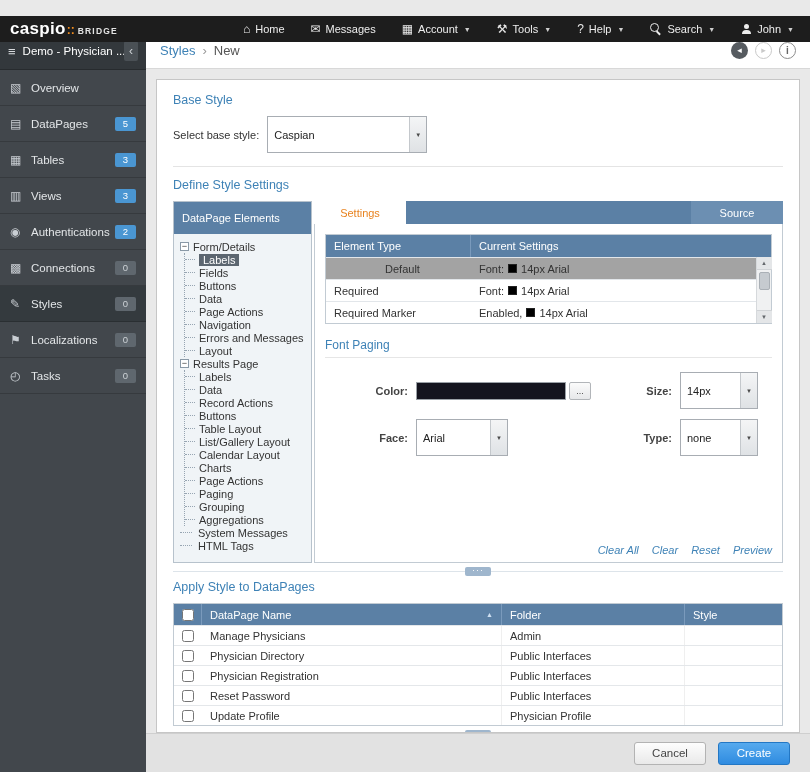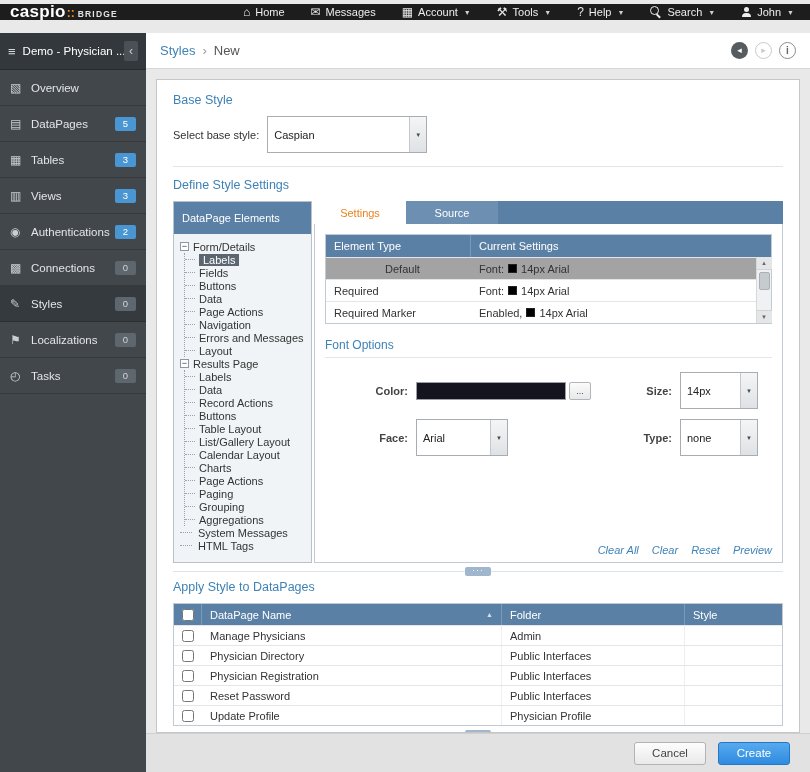--- a/index.html
+++ b/index.html
@@ -1,20 +1,20 @@
 <!DOCTYPE html>
 <html><head>
 <meta charset="utf-8">
 <style>
   * { margin:0; padding:0; box-sizing:border-box; }
   html,body { width:810px; height:772px; overflow:hidden; background:#e9e9e9;
               font-family:"Liberation Sans", sans-serif; }
 
   
-  .topbar { position:absolute; top:4px; left:0; width:810px; height:16px; background:#1d1d1d;
+  .topbar { position:absolute; top:16px; left:0; width:810px; height:26px; background:#1d1d1d;
             display:flex; align-items:center; z-index:10; }
   .logo { margin-left:10px; display:flex; align-items:baseline; color:#fff; cursor:pointer; }
   .logo-text { font-size:17px; font-weight:bold; letter-spacing:.3px; }
   .logo-mark { color:#f08c1e; font-weight:bold; font-size:12px; margin:0 3px 0 1px; }
   .logo-badge { font-size:8.5px; color:#e3e3e3; letter-spacing:1.2px; font-weight:bold; }
   .topnav { margin-left:auto; margin-right:16px; display:flex; align-items:center; gap:26px; }
   .nav-item { display:flex; align-items:center; gap:5px; color:#ededed; font-size:11px; cursor:pointer; white-space:nowrap; }
   .nav-ic { font-size:12px; line-height:1; color:#e8e8e8; }
   .caret { font-size:7px; line-height:1; margin-left:1px; color:#cfcfcf; }
   .search-ic { position:relative; width:12px; height:12px; display:inline-block; }
@@ -78,21 +78,21 @@
   .tbox { width:9px; height:9px; border:1px solid #8a99a7; background:#fff; font-size:9px; line-height:7px;
           text-align:center; color:#333; flex:none; cursor:pointer; }
   .tgroup { margin-left:4px; border-left:1px dotted #97a5b2; }
   .tchild { position:relative; padding-left:14px; height:13px; display:flex; align-items:center; cursor:pointer; white-space:nowrap; }
   .tchild::before { content:""; position:absolute; left:0; top:6px; width:10px; border-top:1px dotted #97a5b2; }
   .tleaf { position:relative; padding-left:14px; height:13px; display:flex; align-items:center; cursor:pointer; margin-left:4px; }
   .tleaf::before { content:""; position:absolute; left:-4px; top:6px; width:12px; border-top:1px dotted #97a5b2; }
   .sel-item { background:#5c6670; color:#fff; padding:0 4px; }
 
   .rightpane { flex:1; display:flex; flex-direction:column; }
-  .tabsbar { height:23px; background:#5b80a5; display:flex; flex:none; }
+  .tabsbar { height:23px; background:#5b80a5; display:flex; flex:none;justify-content:space-between; }
   .tab { width:92px; display:flex; align-items:center; justify-content:center; font-size:11px; cursor:pointer; }
   .tab.active { background:#fff; color:#e8821e; }
   .tab.inactive { background:#6c8fb2; color:#fff; }
   .settings-panel { flex:1; border:1px solid #c2cbd3; border-top:none; background:#fff; position:relative; padding:10px 10px 26px 10px; }
 
   .etable { border:1px solid #c2cbd3; position:relative; }
   .ehead { display:flex; height:22px; background:#5b80a5; color:#fff; font-size:11px; align-items:center; }
   .ehead .c1 { width:145px; padding-left:8px; border-right:1px solid #7a9abc; height:100%; display:flex; align-items:center; }
   .ehead .c2 { flex:1; padding-left:8px; }
   .erow { display:flex; height:22px; font-size:11px; color:#333; border-top:1px solid #e2e6ea; align-items:center; background:#fff; }
@@ -398,21 +398,21 @@
               <span>14px Arial</span>
             </div>
           </div>
           <div class="vscroll">
             <span class="varrow">▲</span>
             <span class="vthumb"></span>
             <span class="varrow bot">▼</span>
           </div>
         </div>
 
-        <div class="fo-head">Font Options</div>
+        <div class="fo-head">Font Paging</div>
 
         <div class="fo-grid">
           <div class="flabel">Color:</div>
           <div class="colorwrap">
             <div class="colorbox"></div>
             <div class="dots-btn">...</div>
           </div>
           <div class="flabel">Size:</div>
           <div class="sel" style="width:78px">
             <span class="sel-val">14px</span>

